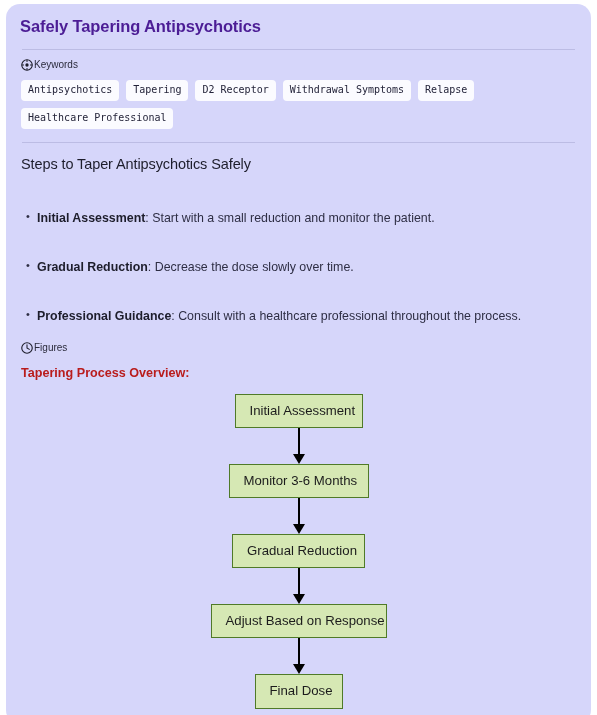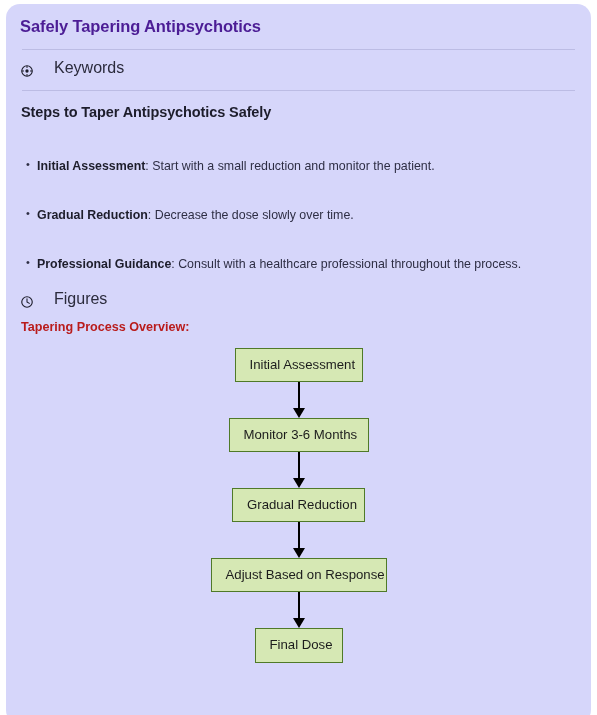--- a/index.html
+++ b/index.html
@@ -37,23 +37,23 @@
   }
 
   .divider {
     height: 1px;
     background: #bcbce4;
     margin: 13px 4px 0 4px;
   }
 
   .section-label {
     display: flex;
-    align-items: flex-end;
-    gap: 21px;
-    font-size: 16px;
+    align-items: flex-start;
+    gap: 1px;
+    font-size: 10px;
     color: #2b2b3c;
     padding: 9px 0 0 3px;
     font-weight: 500;
   }
   .section-label .gi {
     width: 12px;
     height: 12px;
     display: inline-block;
     flex: 0 0 auto;
   }
@@ -73,21 +73,21 @@
     font-size: 10px;
     line-height: 1;
     padding: 5px 7px 6px 7px;
     border-radius: 4px;
     white-space: nowrap;
   }
 
   
   h2.body-heading {
     font-size: 14.5px;
-    font-weight: bold;
+    font-weight: normal;
     color: #1d1d2b;
     margin: 0;
     padding: 13px 0 0 3px;
     letter-spacing: -0.1px;
   }
 
   p.intro {
     font-size: 12.4px;
     line-height: 1.52;
     color: #2e2e44;
@@ -186,20 +186,28 @@
     <span class="gi">
       <svg viewBox="0 0 16 16" width="12" height="12" aria-hidden="true">
         <circle cx="8" cy="8" r="7" fill="none" stroke="#1d1d2b" stroke-width="1.5"></circle>
         <circle cx="8" cy="8" r="2.2" fill="#1d1d2b"></circle>
         <path d="M8 1.2 L8 4 M8 12 L8 14.8 M1.2 8 L4 8 M12 8 L14.8 8" stroke="#1d1d2b" stroke-width="1.3"></path>
       </svg>
     </span>
     <span>Keywords</span>
   </div>
 
+  <div class="tag-row">
+    <span class="tag">Antipsychotics</span>
+    <span class="tag">Tapering</span>
+    <span class="tag">D2 Receptor</span>
+    <span class="tag">Withdrawal Symptoms</span>
+    <span class="tag">Relapse</span>
+    <span class="tag">Healthcare Professional</span>
+  </div>
 
   <div class="divider"></div>
 
   <h2 class="body-heading">Steps to Taper Antipsychotics Safely</h2>
 
 
   <ul class="steps">
     <li><b>Initial Assessment</b><span>: Start with a small reduction and monitor the patient.</span></li>
     <li><b>Gradual Reduction</b><span>: Decrease the dose slowly over time.</span></li>
     <li><b>Professional Guidance</b><span>: Consult with a healthcare professional throughout the process.</span></li>

